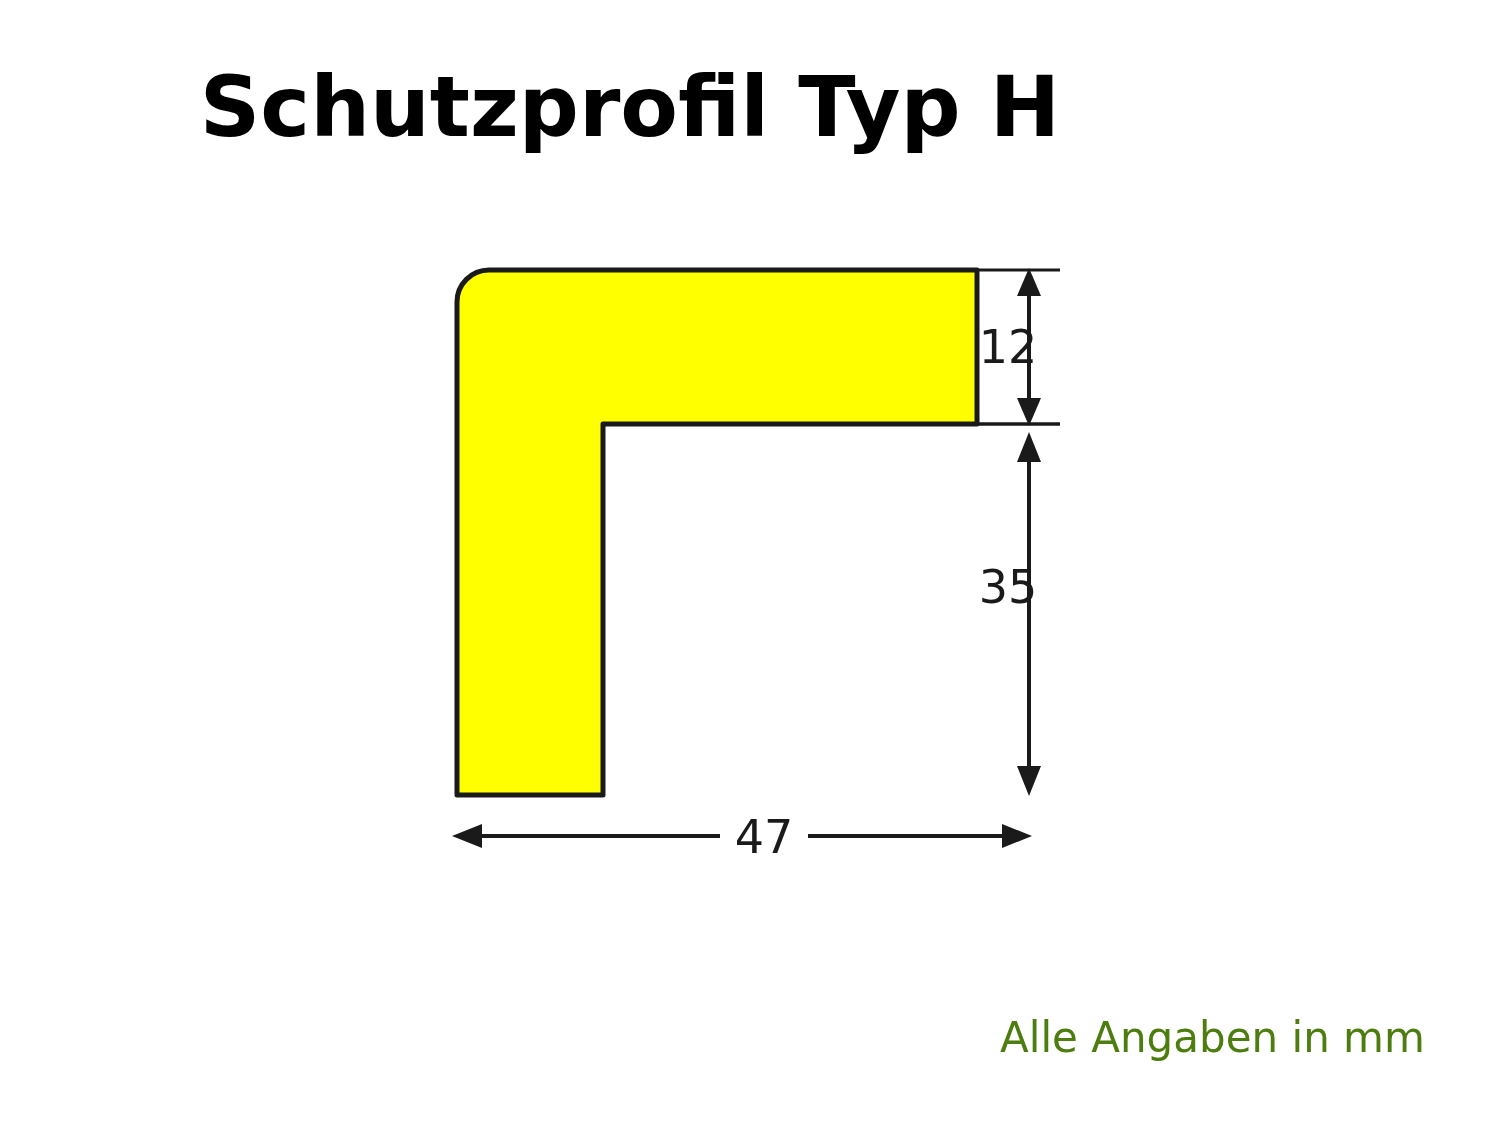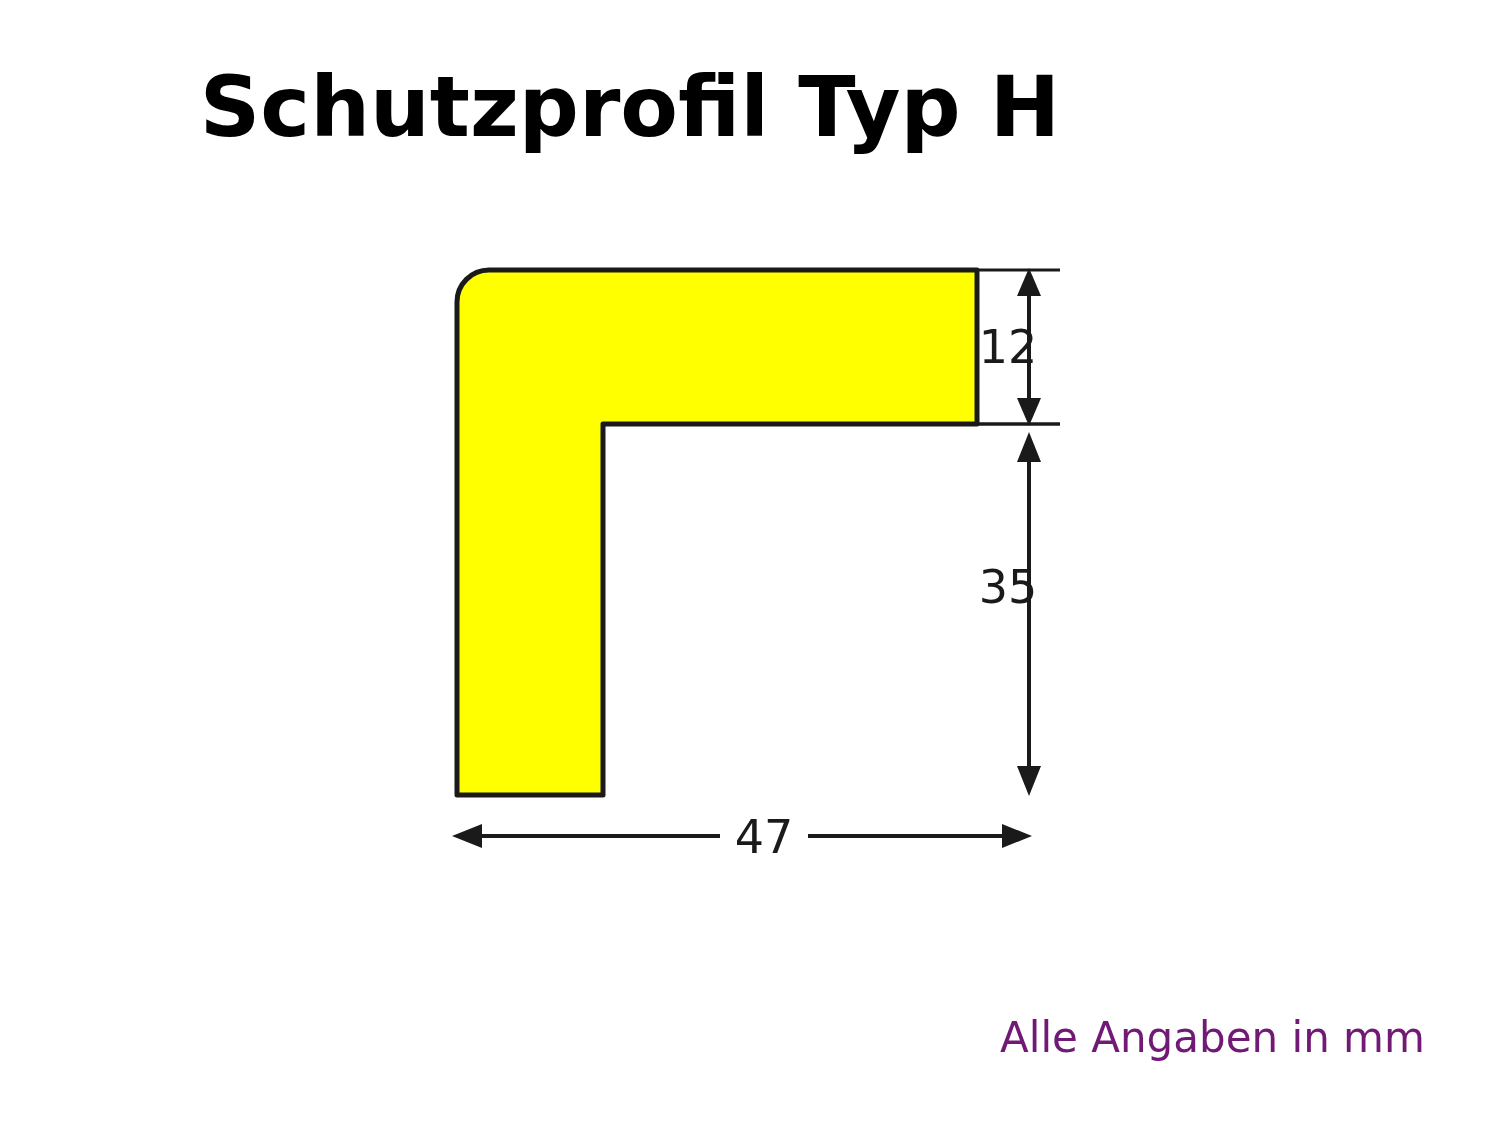--- a/index.html
+++ b/index.html
@@ -33,21 +33,21 @@
     left: 0;
     width: 1500px;
     height: 1125px;
   }
   #footnote {
     position: absolute;
     left: 1000px;
     top: 1013px;
     font-family: "DejaVu Sans", sans-serif;
     font-size: 42px;
-    color: #701a75;
+    color: #4d7c0f;
     white-space: nowrap;
   }
   .dim-label {
     font-family: "DejaVu Sans", sans-serif;
     font-size: 46px;
     fill: #1a1a1a;
   }
 </style>
 </head>
 <body>

